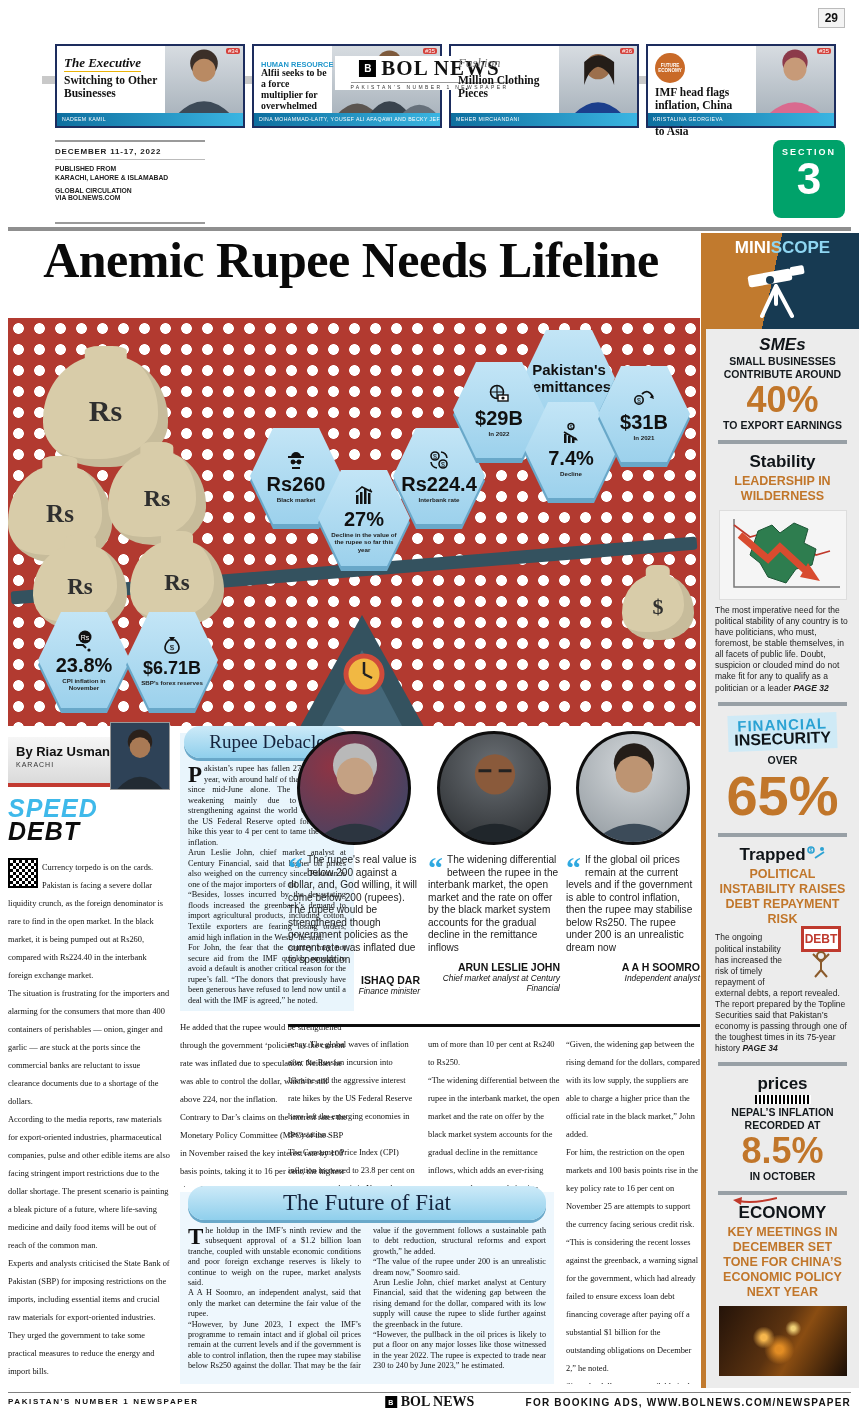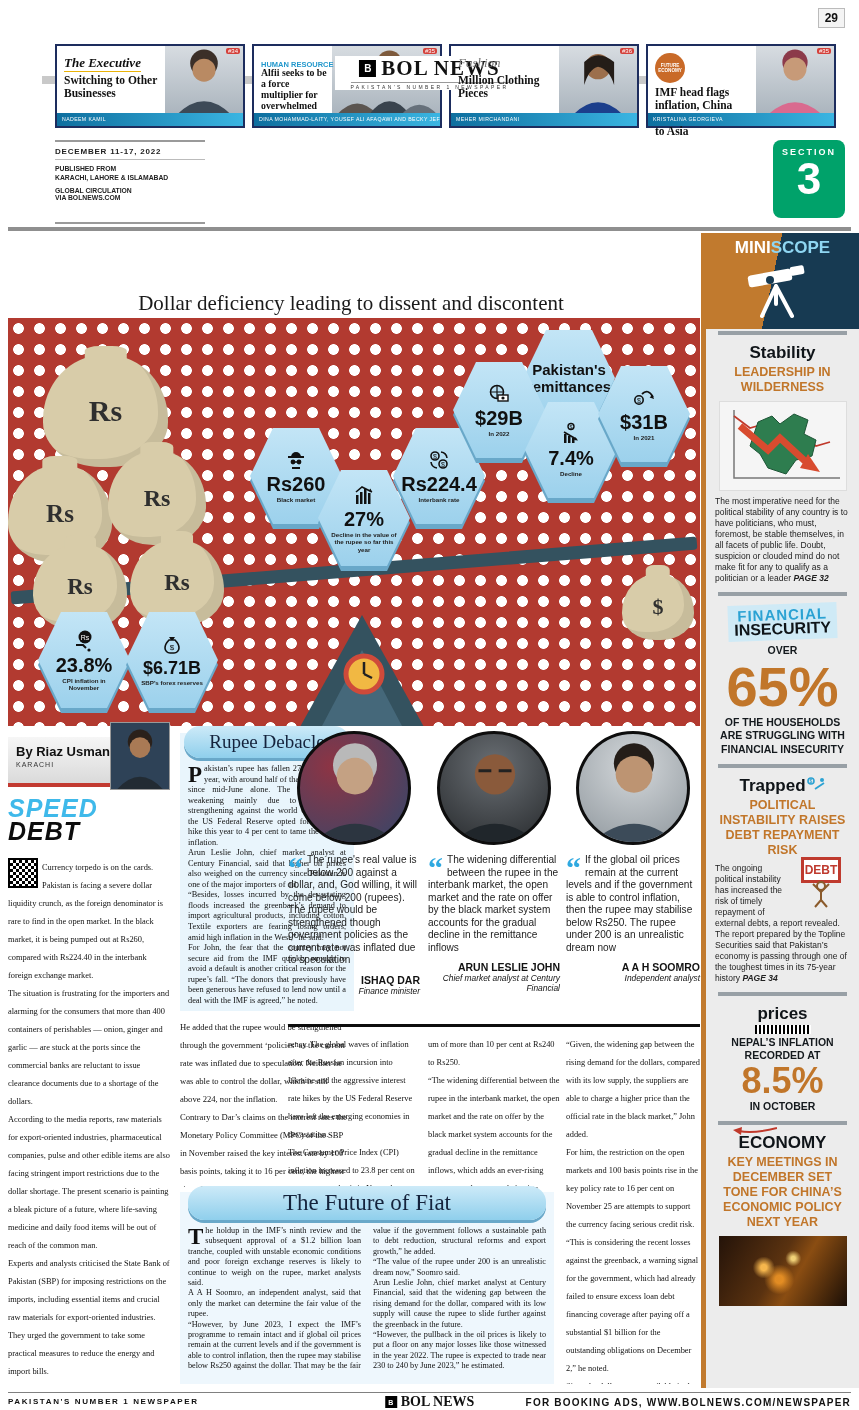--- a/index.html
+++ b/index.html
@@ -222,21 +222,21 @@
   </div>
 
 
   <div class="section-badge">
     <div class="sbadge-label">SECTION</div>
     <div class="sbadge-num">3</div>
   </div>
 
   <div class="rule-thick"></div>
 
-  <div class="subhead">Dollar deficiency leading to dissent and discontent</div>
+  <div class="headline">Anemic Rupee Needs Lifeline</div>
 
   <div class="infog">
     <div class="beam"></div>
 
     <div class="bag" style="left:35px;top:37px;width:125px;height:112px;font-size:30px">
         <span>Rs</span>
       </div>
     <div class="bag" style="left:0;top:147px;width:104px;height:98px;font-size:25px">
         <span>Rs</span>
       </div>
@@ -387,20 +387,26 @@
     <div class="ms-head">
       <div class="ms-title"><span class="ms-t1">MINI</span><span class="ms-t2">SCOPE</span></div>
       <svg width="86" height="62" viewBox="0 0 86 62">
         <rect x="8" y="14" width="44" height="12" rx="3" transform="rotate(-10 30 20)" fill="#fff"></rect>
         <rect x="50" y="8" width="14" height="9" rx="2" transform="rotate(-10 57 12)" fill="#fff"></rect>
         <circle cx="30" cy="22" r="4" fill="#173a52"></circle>
         <path d="M36 28 L22 58 M36 28 L52 58 M36 28 V46" stroke="#fff" stroke-width="4" fill="none" stroke-linecap="round"></path>
       </svg>
     </div>
 
+    <div class="sb-sec">
+      <div class="logo-black" style="font-style:italic">SMEs</div>
+      <div class="sb-caps">SMALL BUSINESSES CONTRIBUTE AROUND</div>
+      <div class="sb-big">40%</div>
+      <div class="sb-caps">TO EXPORT EARNINGS</div>
+    </div>
     <div class="sb-rule"></div>
 
     <div class="sb-sec">
       <div class="logo-black">Stability</div>
       <div class="sb-or-head">LEADERSHIP IN WILDERNESS</div>
       <div class="mapbox">
         <svg width="126" height="88" viewBox="0 0 126 88">
           <path d="M14 8 V76 H120" stroke="#777" stroke-width="1.5" fill="none"></path>
           <polyline points="14,14 30,26 44,22 60,34 78,30 96,44 110,40" stroke="#c0392b" stroke-width="1.6" fill="none"></polyline>
           <path d="M38 20 L52 14 L60 22 L74 12 L88 18 L84 32 L96 38 L92 54 L76 58 L66 72 L48 66 L40 52 L30 44 Z" fill="#2e7d4f" stroke="#1d5536"></path>
@@ -412,21 +418,20 @@
     </div>
     <div class="sb-rule"></div>
 
     <div class="sb-sec">
       <div class="fi-logo">
         <span class="fi-1">FINANCIAL</span>
         <span class="fi-2">INSECURITY</span>
       </div>
       <div class="sb-caps" style="margin-top:4px">OVER</div>
       <div class="sb-big" style="font-size:56px">65%</div>
-      <div class="sb-caps">OF THE HOUSEHOLDS ARE STRUGGLING WITH FINANCIAL INSECURITY</div>
     </div>
     <div class="sb-rule"></div>
 
     <div class="sb-sec">
       <div class="logo-black"><span>Trapped</span><svg width="20" height="14" viewBox="0 0 20 14">
             <circle cx="5" cy="4" r="3" stroke="#2ba2d3" stroke-width="1.6" fill="none"></circle>
             <text x="5" y="6.4" font-size="5" text-anchor="middle" fill="#2ba2d3">$</text>
             <path d="M9 12 L18 6" stroke="#2ba2d3" stroke-width="1.8"></path>
             <circle cx="16" cy="3" r="2" fill="#2ba2d3"></circle>
           </svg></div>

